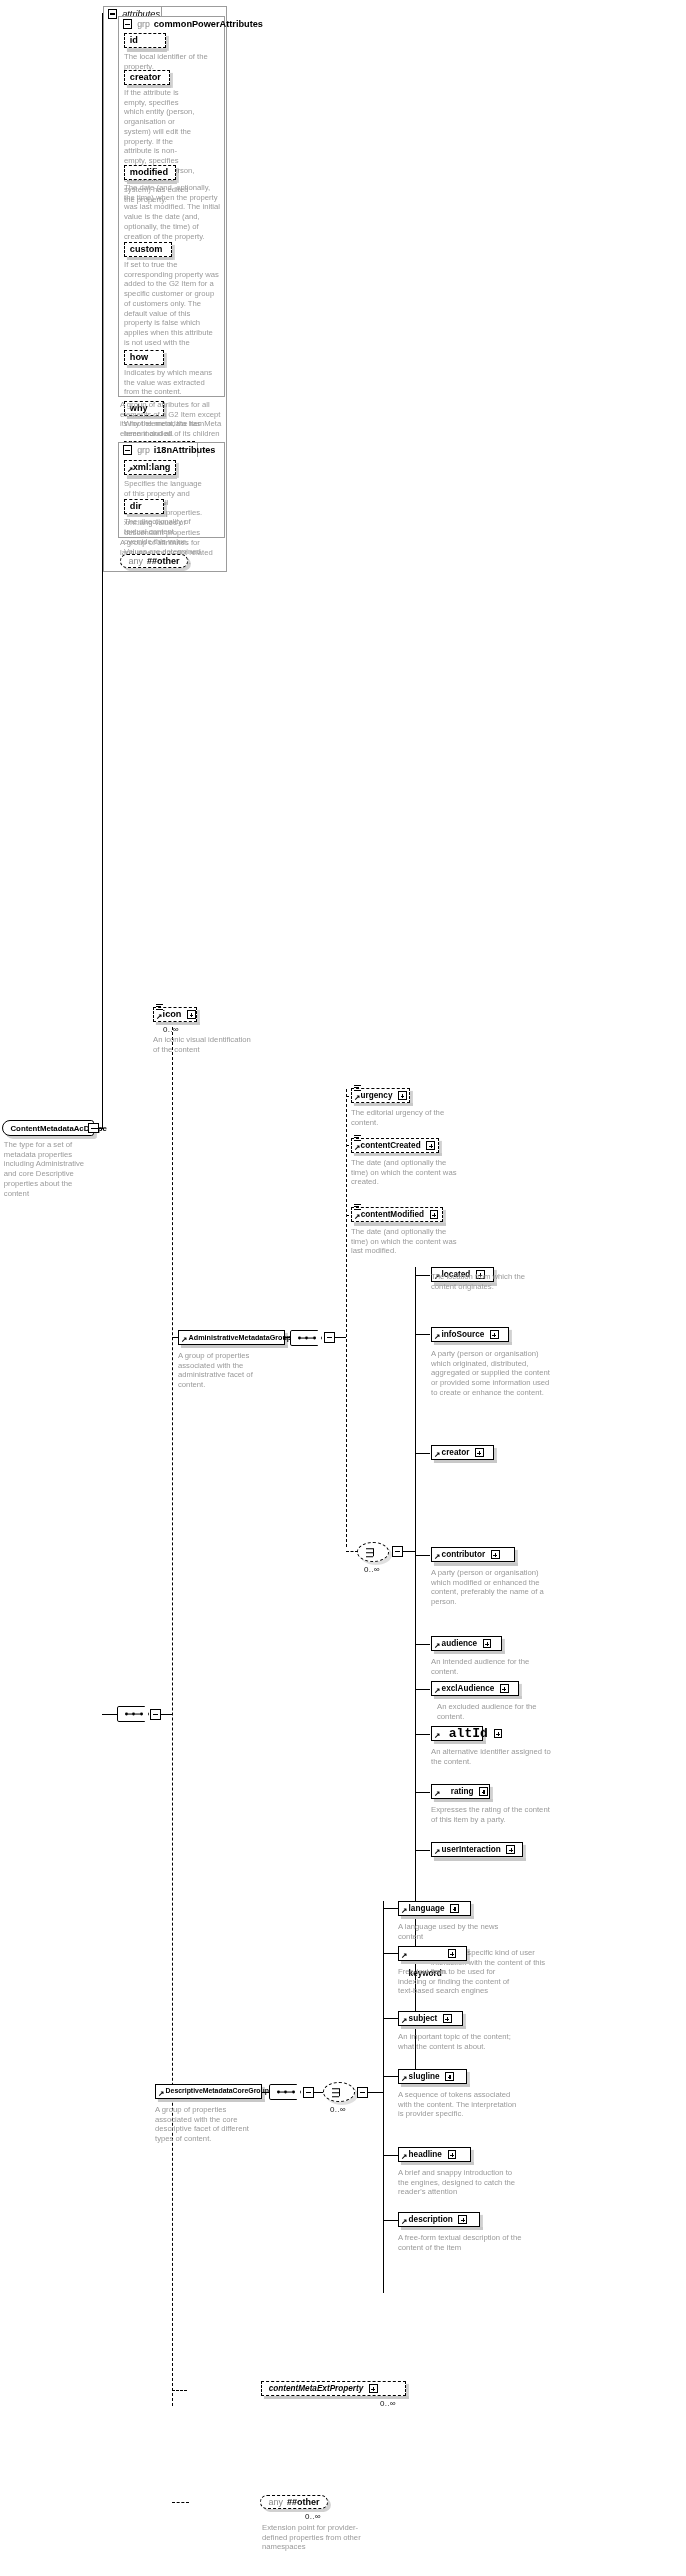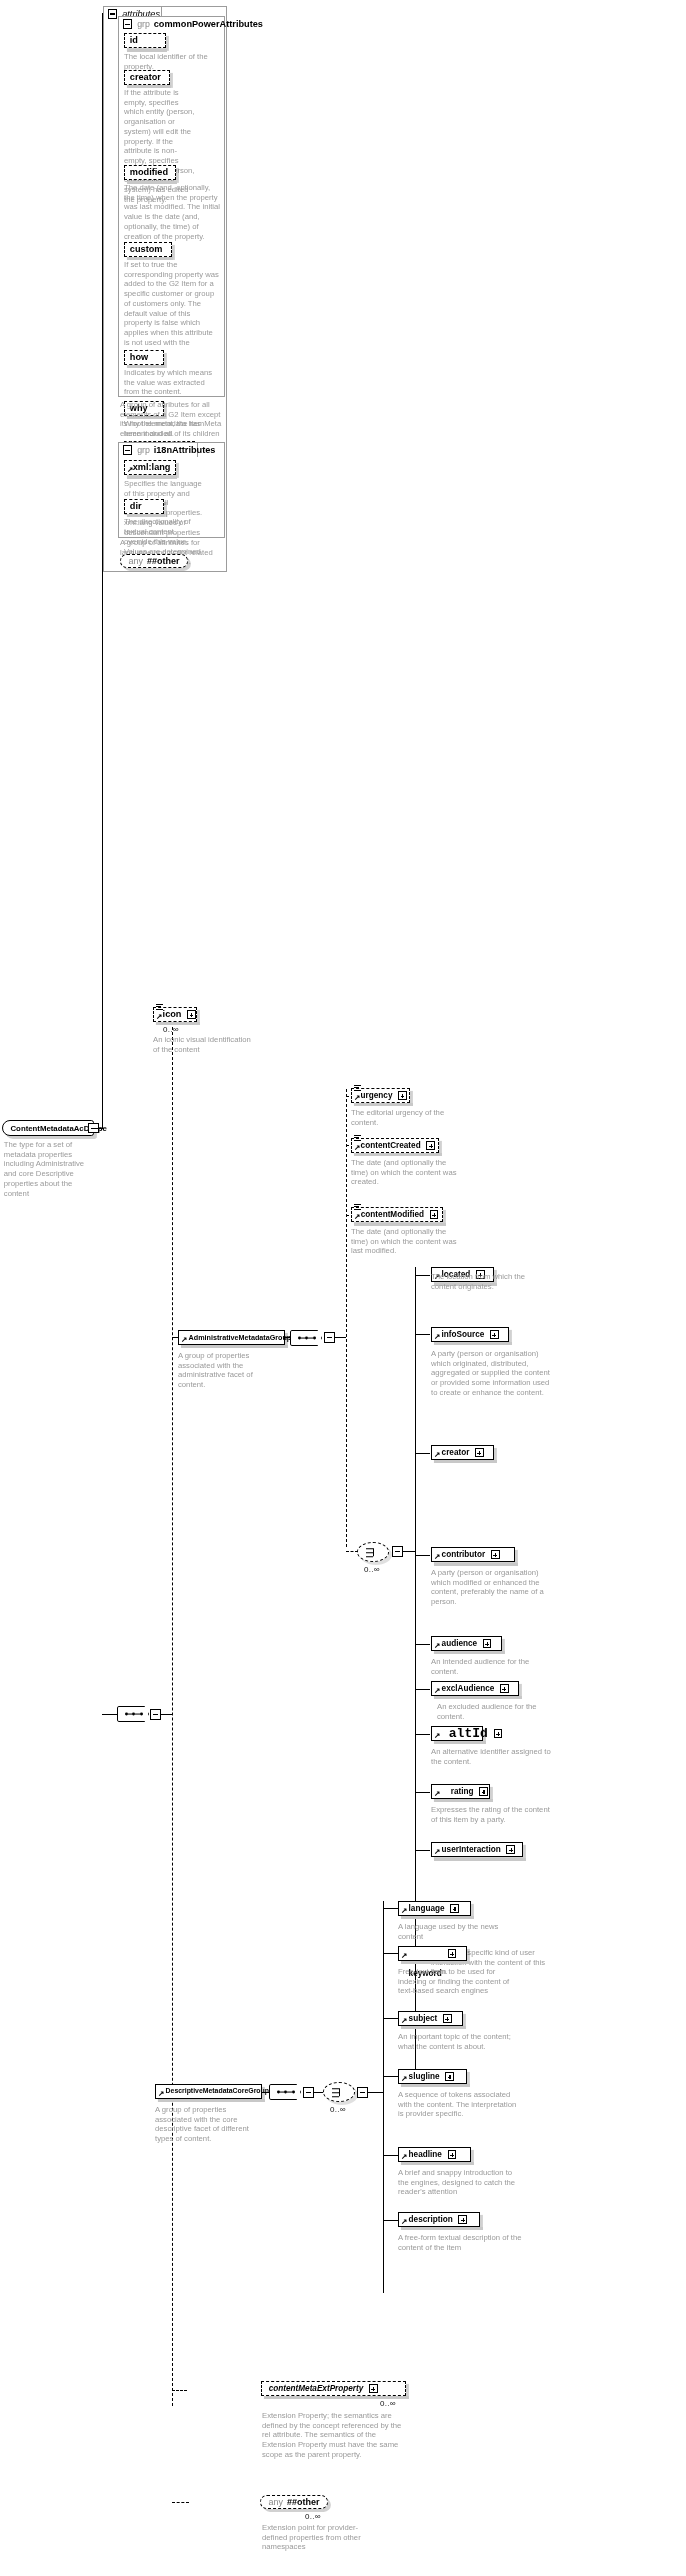--- a/index.html
+++ b/index.html
@@ -578,21 +578,20 @@
   <div class="desc" style="left:398px; top:2233px; width:124px;">A free-form textual description of the content of the item</div>
 
   <div class="dln h" style="left:172px; top:2390px; width:15.3px;"></div>
 
   <div class="node dashed" style="left:261px; top:2381px; width:145px;">
     <span class="lbl" style="margin-left:1.9px; font-size:8.2px;font-style:italic;">contentMetaExtProperty</span>
     <span class="plus"></span>
   </div>
   <div class="underbar" style="left:264px; top:2396px; width:145px;"></div>
   <div class="occurs" style="left:380px; top:2399px;">0..∞</div>
-  <div class="desc" style="left:262px; top:2411px; width:147px;">Extension Property; the semantics are defined by the concept referenced by the rel attribute. The semantics of the Extension Property must have the same scope as the parent property.</div>
 
   <div class="dln h" style="left:172px; top:2502px; width:17px;"></div>
   <div class="lozenge" style="left:260px; top:2495px;">
     <span class="any">any</span>
     <span class="ns">##other</span>
   </div>
   <div class="occurs" style="left:305px; top:2512px;">0..∞</div>
   <div class="desc" style="left:262px; top:2523px; width:115px;">Extension point for provider-defined properties from other namespaces</div>
 
 </div>

